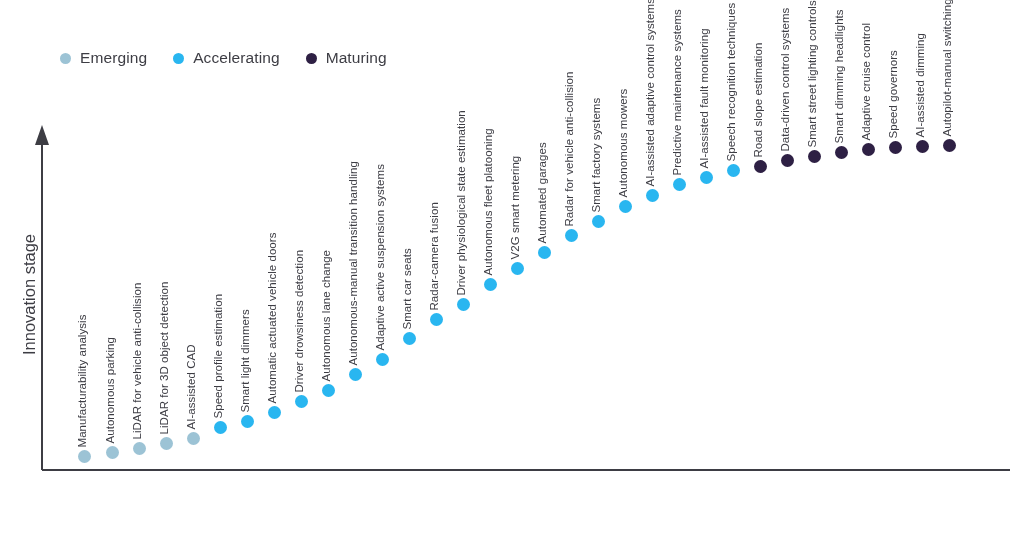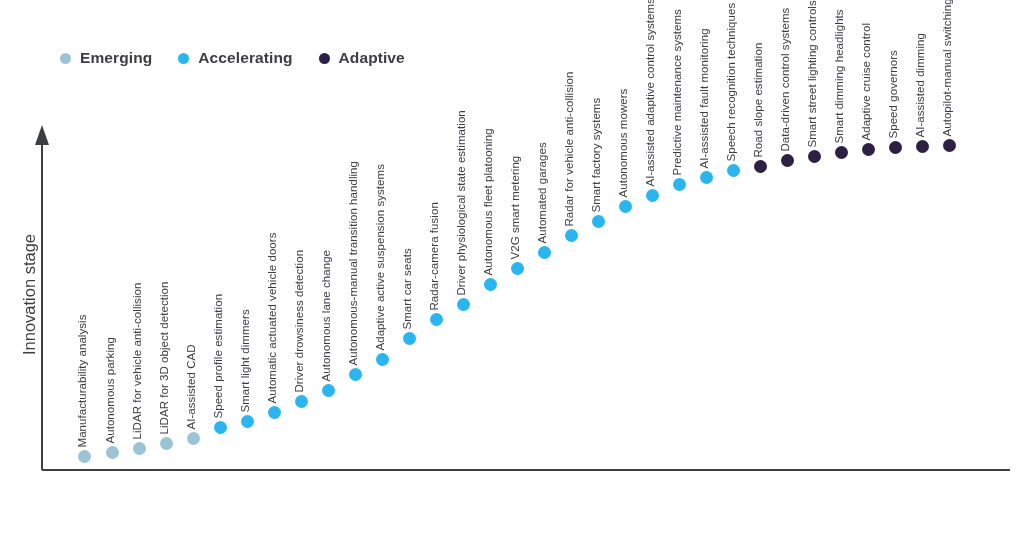--- a/index.html
+++ b/index.html
@@ -26,21 +26,20 @@
 
   
   .legend {
     position: absolute;
     left: 60px;
     top: 46px;
     height: 24px;
     display: flex;
     align-items: center;
     gap: 26px;
-    font-weight: bold;
   }
   .legend-item {
     display: flex;
     align-items: center;
     gap: 9px;
   }
   .legend-swatch {
     width: 11px;
     height: 11px;
     border-radius: 50%;
@@ -129,21 +128,21 @@
       <div class="legend-item">
         <span class="legend-swatch" style="background: rgb(156, 195, 213);"></span>
         <span class="legend-label">Emerging</span>
       </div>
       <div class="legend-item">
         <span class="legend-swatch" style="background: rgb(41, 182, 240);"></span>
         <span class="legend-label">Accelerating</span>
       </div>
       <div class="legend-item">
         <span class="legend-swatch" style="background: rgb(46, 32, 68);"></span>
-        <span class="legend-label">Adaptive</span>
+        <span class="legend-label">Maturing</span>
       </div>
     </div>
 
   <svg class="axis-svg" viewBox="0 0 1024 538" width="1024" height="538">
     <line x1="42" y1="470" x2="42" y2="132" stroke="#3d3d44" stroke-width="2"></line>
     <polygon points="42,125 35,145 49,145" fill="#3d3d44"></polygon>
     <line x1="42" y1="470" x2="1010" y2="470" stroke="#3d3d44" stroke-width="2"></line>
   </svg>
 
   <div class="y-axis-title">Innovation stage</div>

